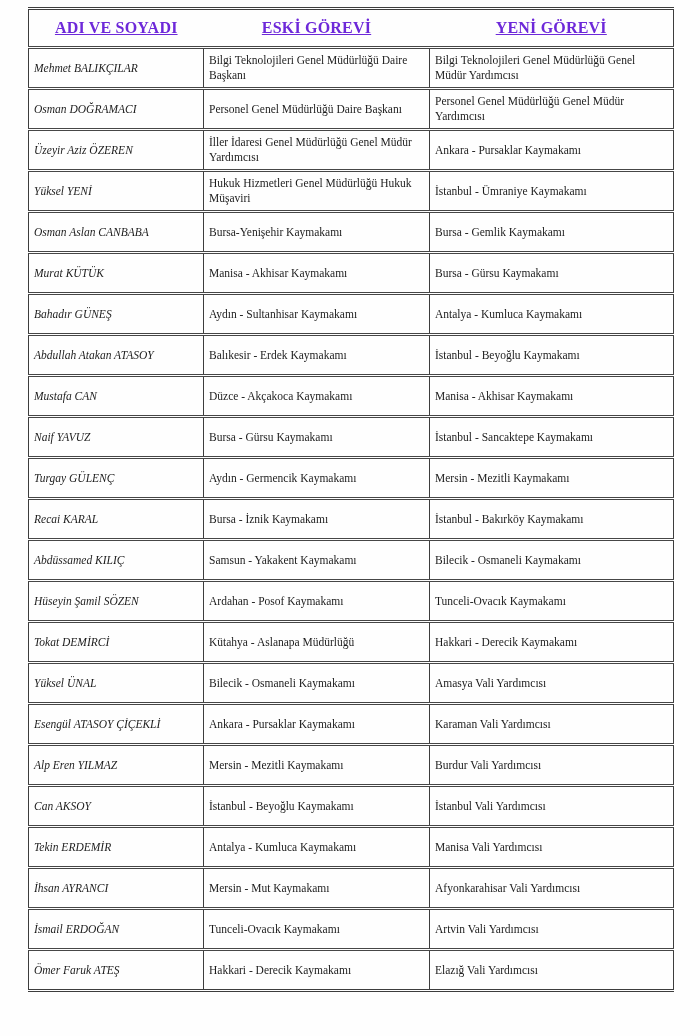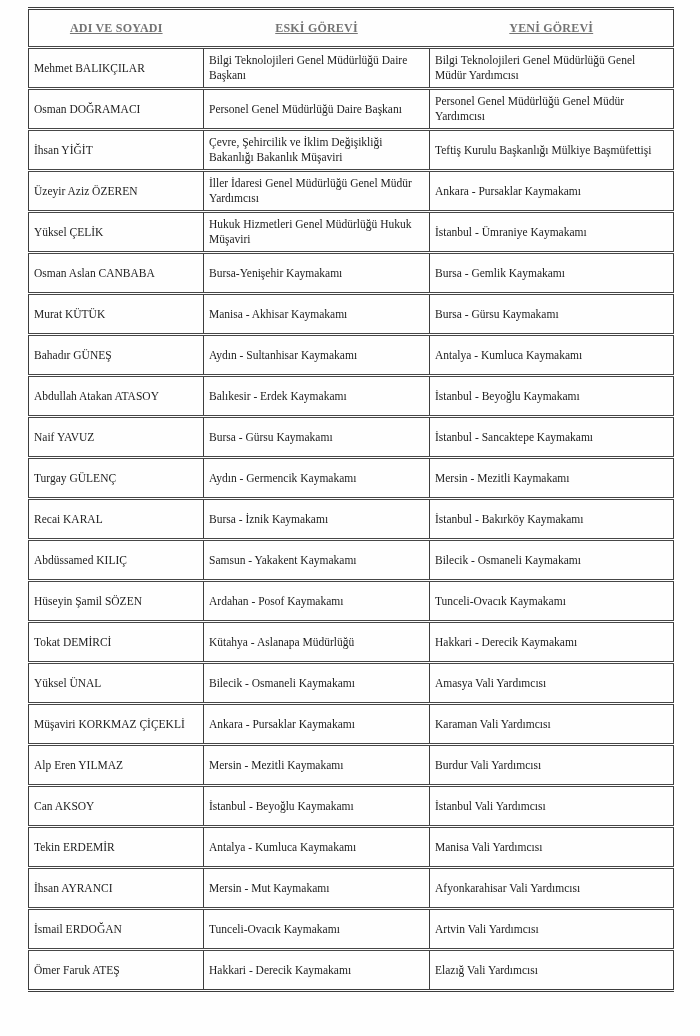--- a/index.html
+++ b/index.html
@@ -26,43 +26,43 @@
     color: #1c1c1c;
     border-left: 1.5px solid #3d3d3d;
     border-right: 1.5px solid #3d3d3d;
     border-top: 3px double #3d3d3d;
     border-bottom: 3px double #3d3d3d;
   }
   col.c1 { width: 175px; }
   col.c2 { width: 226px; }
   col.c3 { width: 244px; }
   thead th {
-    font-size: 12px;
+    font-size: 16px;
     font-weight: bold;
     text-decoration: underline;
     text-align: center;
     height: 32px;
     padding: 2px 16px;
     letter-spacing: 0.2px;
     border: none;
-    color: #737373;
+    color: #6d28d9;
   }
   tbody td {
     font-size: 11.5px;
     line-height: 1.3;
     height: 34px;
     padding: 2px 5px;
     vertical-align: middle;
     border-left: 1px solid #3d3d3d;
     border-right: 1px solid #3d3d3d;
     border-top: 3px double #464646;
     overflow: hidden;
     word-wrap: break-word;
   }
-  tbody td:first-child { border-left: none; }
+  tbody td:first-child { border-left: none; font-style: italic; }
   tbody td:last-child { border-right: none; }
 </style>
 </head>
 <body>
 
 <div class="page">
   <table class="gazette">
     <colgroup>
       <col class="c1">
       <col class="c2">
@@ -80,31 +80,26 @@
           <td>Mehmet BALIKÇILAR</td>
           <td>Bilgi Teknolojileri Genel Müdürlüğü Daire Başkanı</td>
           <td>Bilgi Teknolojileri Genel Müdürlüğü Genel Müdür Yardımcısı</td>
         </tr>
         <tr>
           <td>Osman DOĞRAMACI</td>
           <td>Personel Genel Müdürlüğü Daire Başkanı</td>
           <td>Personel Genel Müdürlüğü Genel Müdür Yardımcısı</td>
         </tr>
         <tr>
-          <td>İhsan YİĞİT</td>
-          <td>Çevre, Şehircilik ve İklim Değişikliği Bakanlığı Bakanlık Müşaviri</td>
-          <td>Teftiş Kurulu Başkanlığı Mülkiye Başmüfettişi</td>
-        </tr>
-        <tr>
           <td>Üzeyir Aziz ÖZEREN</td>
           <td>İller İdaresi Genel Müdürlüğü Genel Müdür Yardımcısı</td>
           <td>Ankara - Pursaklar Kaymakamı</td>
         </tr>
         <tr>
-          <td>Yüksel ÇELİK</td>
+          <td>Yüksel YENİ</td>
           <td>Hukuk Hizmetleri Genel Müdürlüğü Hukuk Müşaviri</td>
           <td>İstanbul - Ümraniye Kaymakamı</td>
         </tr>
         <tr>
           <td>Osman Aslan CANBABA</td>
           <td>Bursa-Yenişehir Kaymakamı</td>
           <td>Bursa - Gemlik Kaymakamı</td>
         </tr>
         <tr>
           <td>Murat KÜTÜK</td>
@@ -113,20 +108,25 @@
         </tr>
         <tr>
           <td>Bahadır GÜNEŞ</td>
           <td>Aydın - Sultanhisar Kaymakamı</td>
           <td>Antalya - Kumluca Kaymakamı</td>
         </tr>
         <tr>
           <td>Abdullah Atakan ATASOY</td>
           <td>Balıkesir - Erdek Kaymakamı</td>
           <td>İstanbul - Beyoğlu Kaymakamı</td>
+        </tr>
+        <tr>
+          <td>Mustafa CAN</td>
+          <td>Düzce - Akçakoca Kaymakamı</td>
+          <td>Manisa - Akhisar Kaymakamı</td>
         </tr>
         <tr>
           <td>Naif YAVUZ</td>
           <td>Bursa - Gürsu Kaymakamı</td>
           <td>İstanbul - Sancaktepe Kaymakamı</td>
         </tr>
         <tr>
           <td>Turgay GÜLENÇ</td>
           <td>Aydın - Germencik Kaymakamı</td>
           <td>Mersin - Mezitli Kaymakamı</td>
@@ -150,21 +150,21 @@
           <td>Tokat DEMİRCİ</td>
           <td>Kütahya - Aslanapa Müdürlüğü</td>
           <td>Hakkari - Derecik Kaymakamı</td>
         </tr>
         <tr>
           <td>Yüksel ÜNAL</td>
           <td>Bilecik - Osmaneli Kaymakamı</td>
           <td>Amasya Vali Yardımcısı</td>
         </tr>
         <tr>
-          <td>Müşaviri KORKMAZ ÇİÇEKLİ</td>
+          <td>Esengül ATASOY ÇİÇEKLİ</td>
           <td>Ankara - Pursaklar Kaymakamı</td>
           <td>Karaman Vali Yardımcısı</td>
         </tr>
         <tr>
           <td>Alp Eren YILMAZ</td>
           <td>Mersin - Mezitli Kaymakamı</td>
           <td>Burdur Vali Yardımcısı</td>
         </tr>
         <tr>
           <td>Can AKSOY</td>

